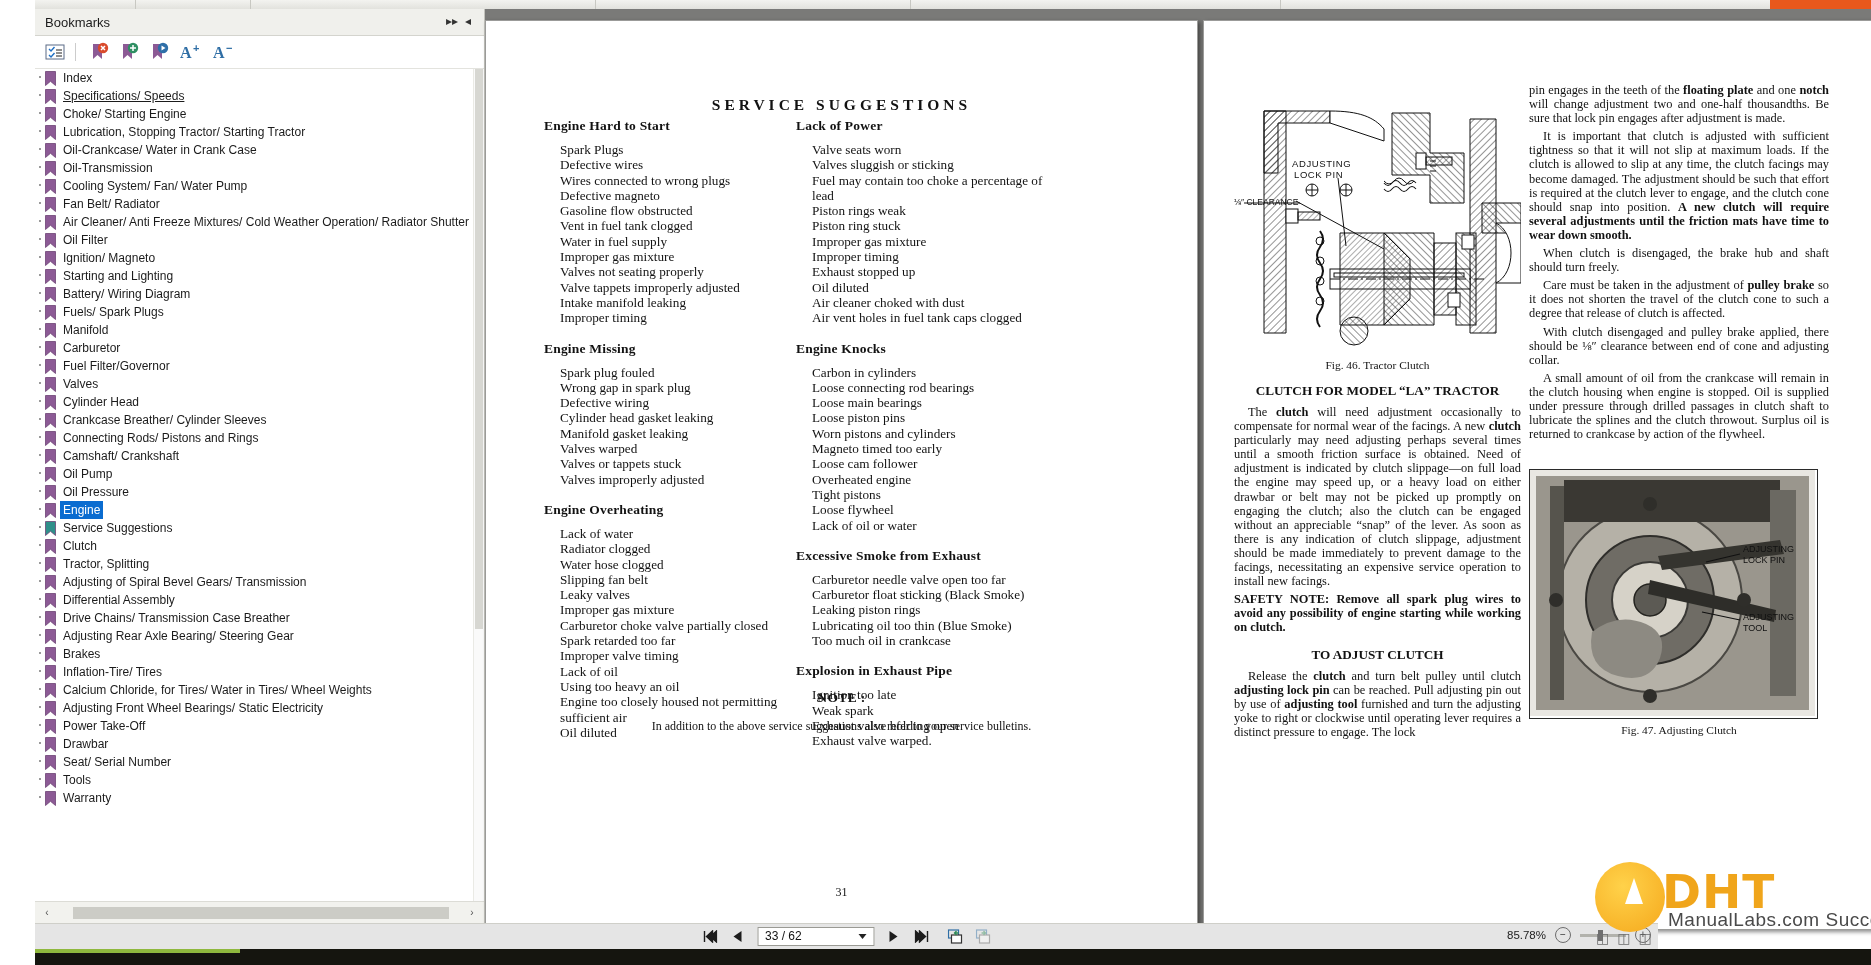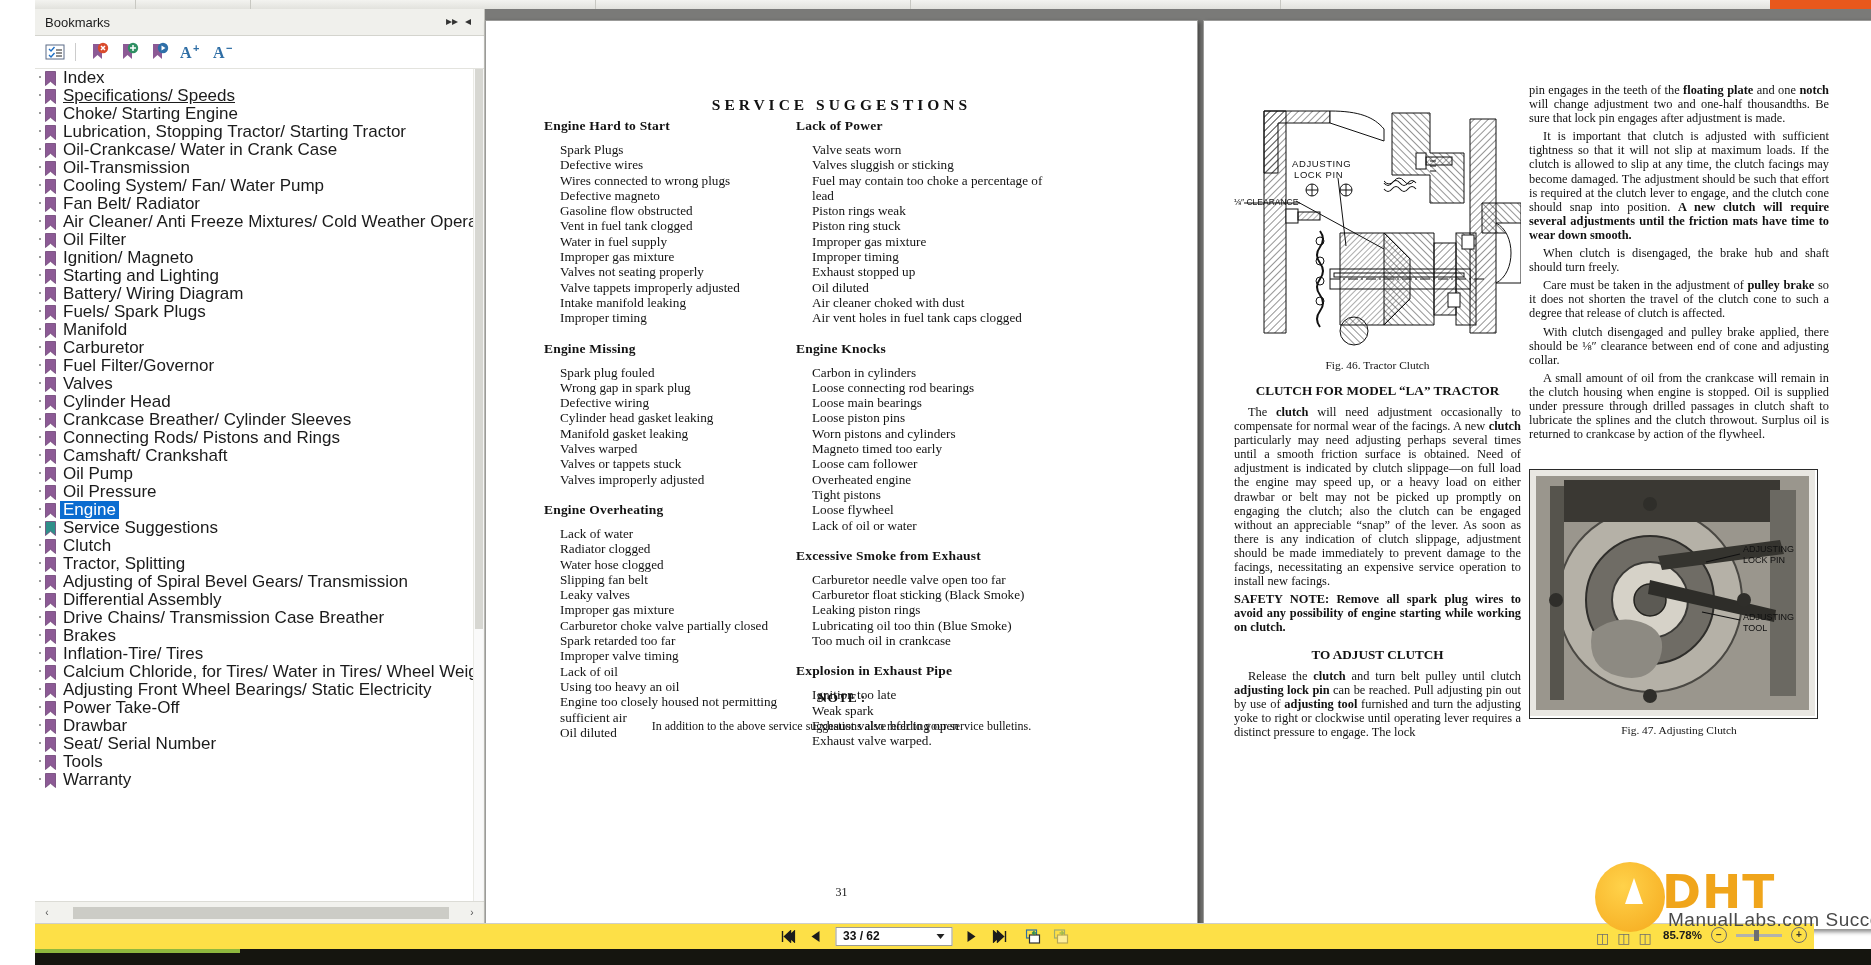--- a/index.html
+++ b/index.html
@@ -30,21 +30,21 @@
 
   .bm-toolbar{position:absolute;left:0;top:27px;width:449px;height:32px;background:#ffffff;
               border-bottom:1px solid #e3e3de;}
   .tb-btn{position:absolute;top:4px;width:26px;height:24px;cursor:default;}
   .tb-sep{position:absolute;top:7px;width:1px;height:18px;background:#cccccc;}
 
   .bm-list{position:absolute;left:0;top:60px;width:449px;height:833px;overflow:hidden;}
   .bm-item{position:relative;height:18px;line-height:18px;white-space:nowrap;}
   .bm-item .dot{position:absolute;left:4px;top:7px;width:2px;height:2px;background:#9a9a9a;}
   .bm-item .flag{position:absolute;left:10px;top:2px;width:11px;height:15px;}
-  .bm-item .lbl{position:absolute;left:28px;top:0px;font-size:17px;color:#1b1b1b;}
+  .bm-item .lbl{position:absolute;left:28px;top:0px;font-size:12px;color:#1b1b1b;}
   .bm-item .lbl.underline{text-decoration:underline;}
   .bm-item .lbl.sel{background:#0a6cd0;color:#ffffff;padding:0 3px;left:25px;}
 
   .bm-vscroll{position:absolute;right:0;top:60px;width:10px;height:833px;background:#fafafa;border-left:1px solid #eaeae5;}
   .bm-vthumb{position:absolute;left:1px;top:0px;width:8px;height:560px;background:#d7d7d2;}
 
   .bm-hbar{position:absolute;left:0;bottom:0;width:449px;height:22px;background:#f2f2ee;border-top:1px solid #dcdcd6;}
   .bm-hbar .arrow{position:absolute;top:4px;width:14px;height:14px;text-align:center;font-size:10px;color:#555;line-height:14px;}
   .bm-hthumb{position:absolute;left:38px;top:5px;width:376px;height:12px;background:#ccccc6;}
 
@@ -80,22 +80,22 @@
   .hd{font-family:"Liberation Serif",serif;font-weight:bold;font-size:13.2px;text-align:center;margin:12px 0 6px;}
   .bp{font-family:"Liberation Serif",serif;font-size:12.4px;line-height:14.1px;
       text-align:justify;margin:0 0 4px 0;text-indent:14px;}
   .bp.noind{text-indent:0;}
   .bp b{font-weight:bold;}
 
   .fig46{position:relative;width:287px;height:271px;background:#ffffff;overflow:hidden;}
   .fig47{position:relative;width:287px;height:248px;background:#ffffff;overflow:hidden;border:1px solid #2a2a2a;}
 
   
-  .bottombar{position:absolute;left:0;bottom:16px;width:1779px;height:25px;
-             background:#fde047;border-top:1px solid #cfcfc9;font-weight:bold;}
+  .bottombar{position:absolute;left:0;bottom:16px;width:1623px;height:25px;
+             background:#e5e5e5;border-top:1px solid #cfcfc9;}
   .bb-center{position:absolute;left:50%;transform:translateX(-50%);top:1px;height:23px;display:flex;align-items:center;gap:11px;}
   .bb-btn{width:17px;height:17px;display:flex;align-items:center;justify-content:center;color:#222;font-size:12px;}
   .pagebox{width:115px;height:17px;border:1px solid #9a9a94;background:#fff;position:relative;}
   .pagebox .pv{position:absolute;left:7px;top:1px;font-size:12px;color:#111;}
   .pagebox .pcaret{position:absolute;right:7px;top:6px;width:0;height:0;border-left:4px solid transparent;border-right:4px solid transparent;border-top:5px solid #222;}
   .bb-right{position:absolute;right:7px;top:3px;display:flex;align-items:center;gap:9px;font-size:11.5px;color:#1c1c1c;text-align:center;}
   .zbtn{width:14px;height:14px;border-radius:50%;border:1px solid #6d6d6d;display:flex;align-items:center;justify-content:center;font-size:10px;color:#333;line-height:10px;}
   .zslider{position:relative;width:46px;height:3px;background:#b2b2ac;}
   .zslider i{position:absolute;left:18px;top:-4px;width:5px;height:11px;background:#6f6f6f;}
 
@@ -397,20 +397,27 @@
               <path d="M0.5 0.5 h10 v14 l-5-4.2 l-5 4.2 z" fill="#8c5a95" stroke="#6d4375" stroke-width="0.8"></path>
             </svg></span>
           <span class="lbl">Differential Assembly</span>
         </div>
         <div class="bm-item">
           <span class="dot"></span>
           <span class="flag"><svg width="11" height="15" viewBox="0 0 11 15">
               <path d="M0.5 0.5 h10 v14 l-5-4.2 l-5 4.2 z" fill="#8c5a95" stroke="#6d4375" stroke-width="0.8"></path>
             </svg></span>
           <span class="lbl">Drive Chains/ Transmission Case Breather</span>
+        </div>
+        <div class="bm-item">
+          <span class="dot"></span>
+          <span class="flag"><svg width="11" height="15" viewBox="0 0 11 15">
+              <path d="M0.5 0.5 h10 v14 l-5-4.2 l-5 4.2 z" fill="#8c5a95" stroke="#6d4375" stroke-width="0.8"></path>
+            </svg></span>
+          <span class="lbl">Adjusting Rear Axle Bearing/ Steering Gear</span>
         </div>
         <div class="bm-item">
           <span class="dot"></span>
           <span class="flag"><svg width="11" height="15" viewBox="0 0 11 15">
               <path d="M0.5 0.5 h10 v14 l-5-4.2 l-5 4.2 z" fill="#8c5a95" stroke="#6d4375" stroke-width="0.8"></path>
             </svg></span>
           <span class="lbl">Brakes</span>
         </div>
         <div class="bm-item">
           <span class="dot"></span>

